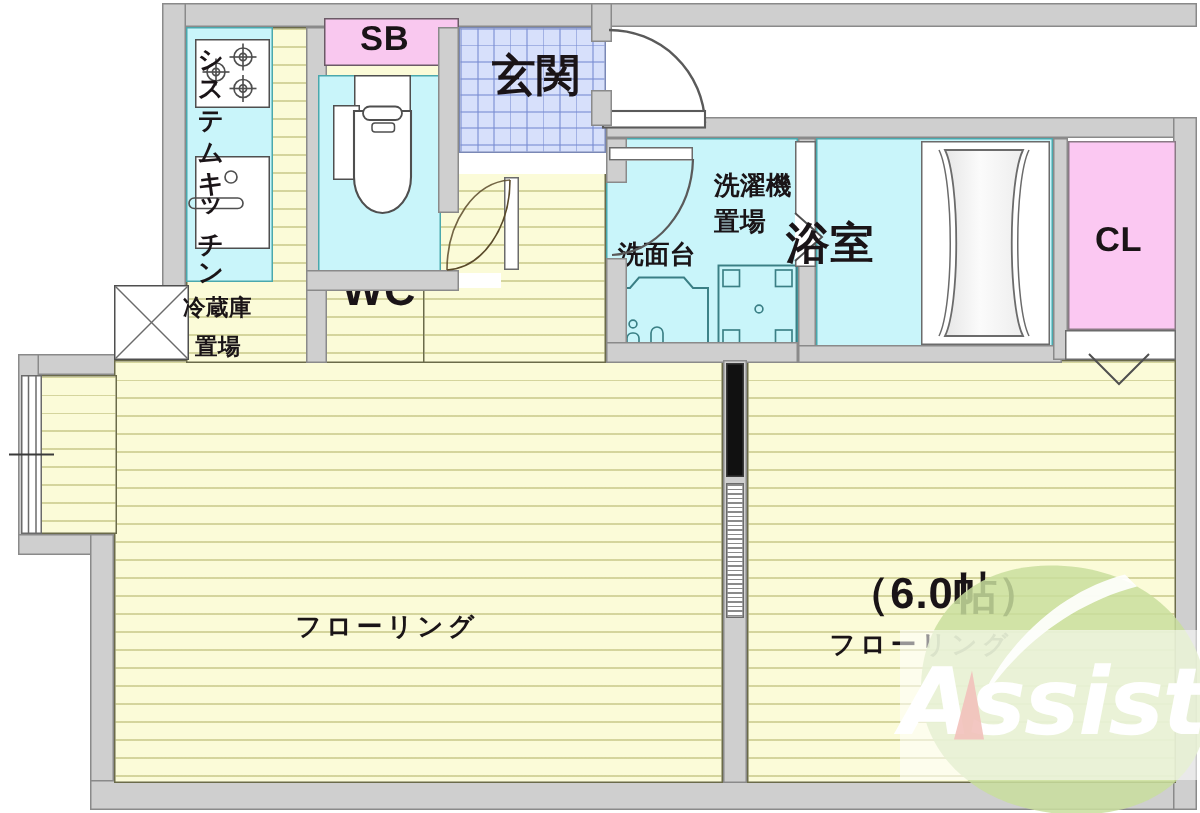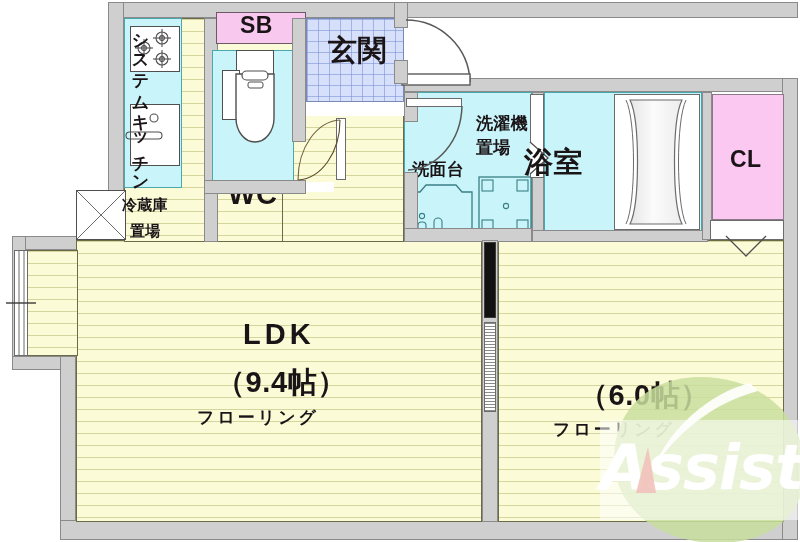--- a/index.html
+++ b/index.html
@@ -212,25 +212,23 @@
   <div class="abs" style="left:484px;top:242px;width:12px;height:76px;background:#111111;border:1px solid #3a3a3a;"></div>
   <div class="abs" style="left:484px;top:322px;width:12px;height:90px;background:repeating-linear-gradient(to bottom,#8a8a8a 0 1px,#ffffff 1px 3px);border:1px solid #6b6b6b;"></div>
 
   <div class="abs white-nb" style="left:14px;top:250px;width:14px;height:106px;border:1px solid #6b6b6b;"></div>
   <svg style="left:14px;top:250px;width:16px;height:106px;">
     <line x1="5" y1="0" x2="5" y2="106" stroke="#6b6b6b" stroke-width="1"></line>
     <line x1="10" y1="0" x2="10" y2="106" stroke="#6b6b6b" stroke-width="1"></line>
     <line x1="-8" y1="53" x2="22" y2="53" stroke="#3a3a3a" stroke-width="1.4"></line>
   </svg>
 
-  <div class="lbl big" style="left:243px;top:318px;letter-spacing:4px;">LDK</div>
-  <div class="lbl mid" style="left:216px;top:363px;">（9.4帖）</div>
   <div class="lbl sm" style="left:197px;top:406px;letter-spacing:3px;">フローリング</div>
 
-  <div class="lbl mid" style="left:579px;top:376px;">（6.0帖）</div>
+  <div class="lbl mid" style="left:564px;top:376px;">（6.0帖）</div>
   <div class="lbl sm" style="left:553px;top:418px;letter-spacing:3px;">フローリング</div>
 
   <div id="wm">
     <svg class="leaf" viewBox="0 0 210 170">
       <path d="M100 2 C165 2 205 45 205 95 C205 142 168 168 118 168 C58 168 14 132 14 84 C14 36 48 2 100 2 Z" fill="#c9de9d" opacity=".85"></path>
       <path d="M150 8 C110 18 70 52 52 96 C74 60 112 28 158 16 Z" fill="#ffffff" opacity=".9"></path>
     </svg>
     <div id="wmtext">Assist</div>
     <svg class="leaf" viewBox="0 0 210 170">
       <path d="M36 118 L48 72 L56 118 Z" fill="#e2766a" opacity=".9"></path>

